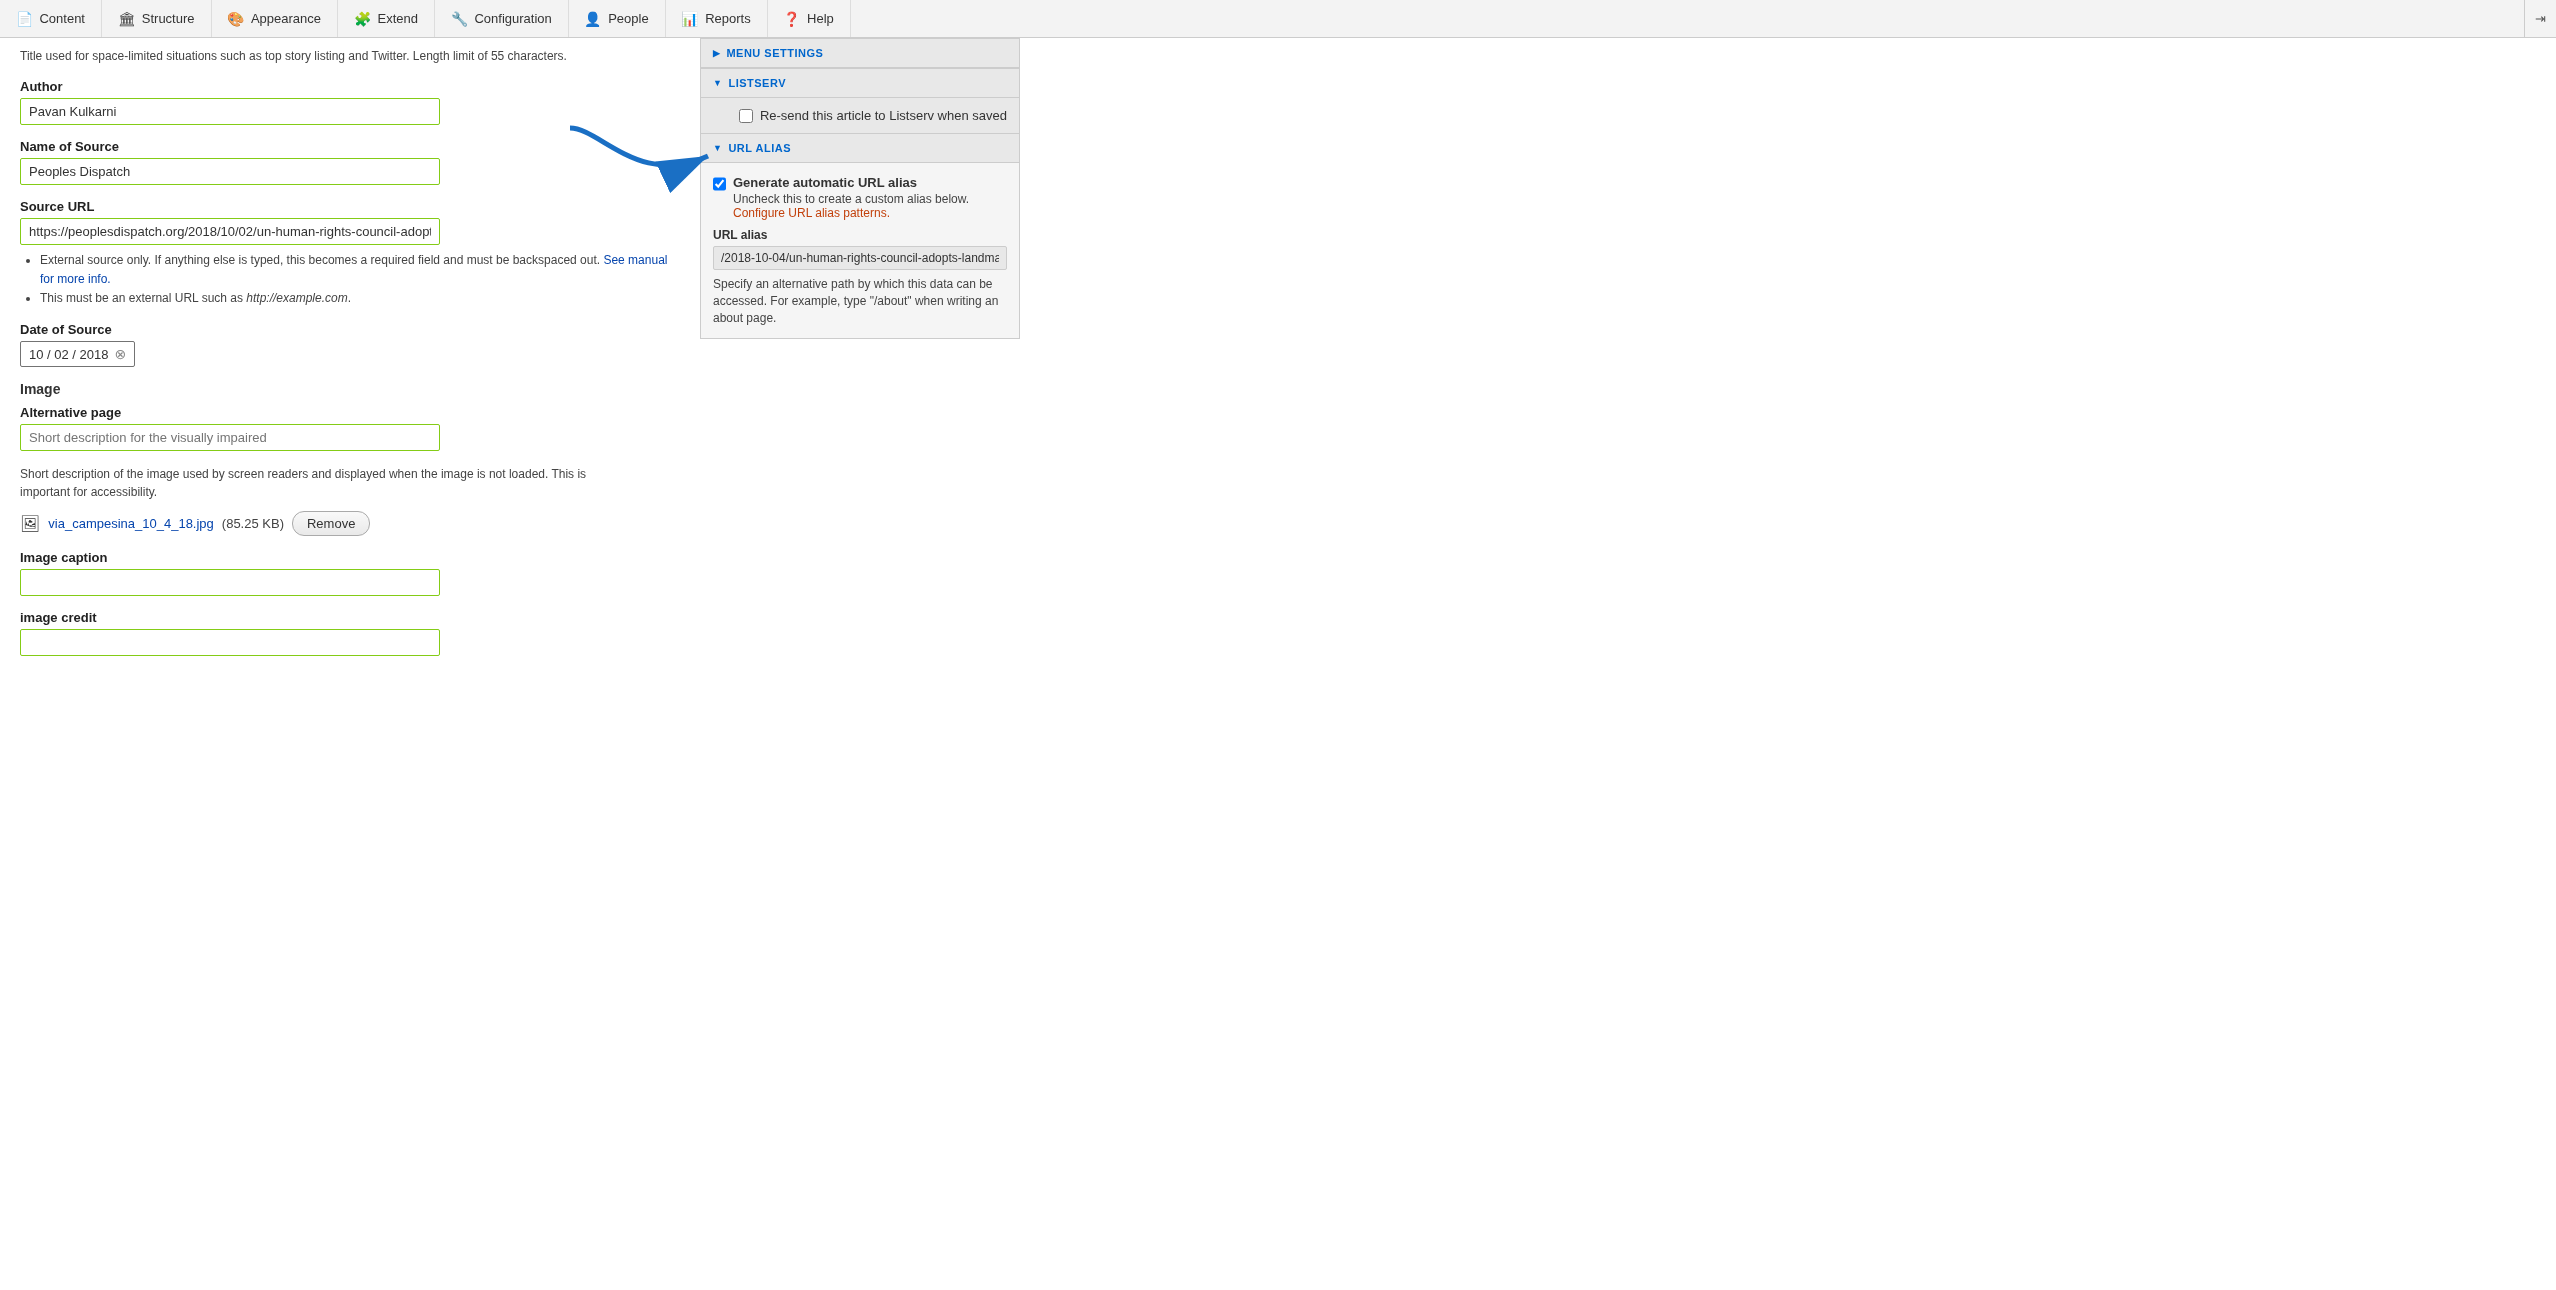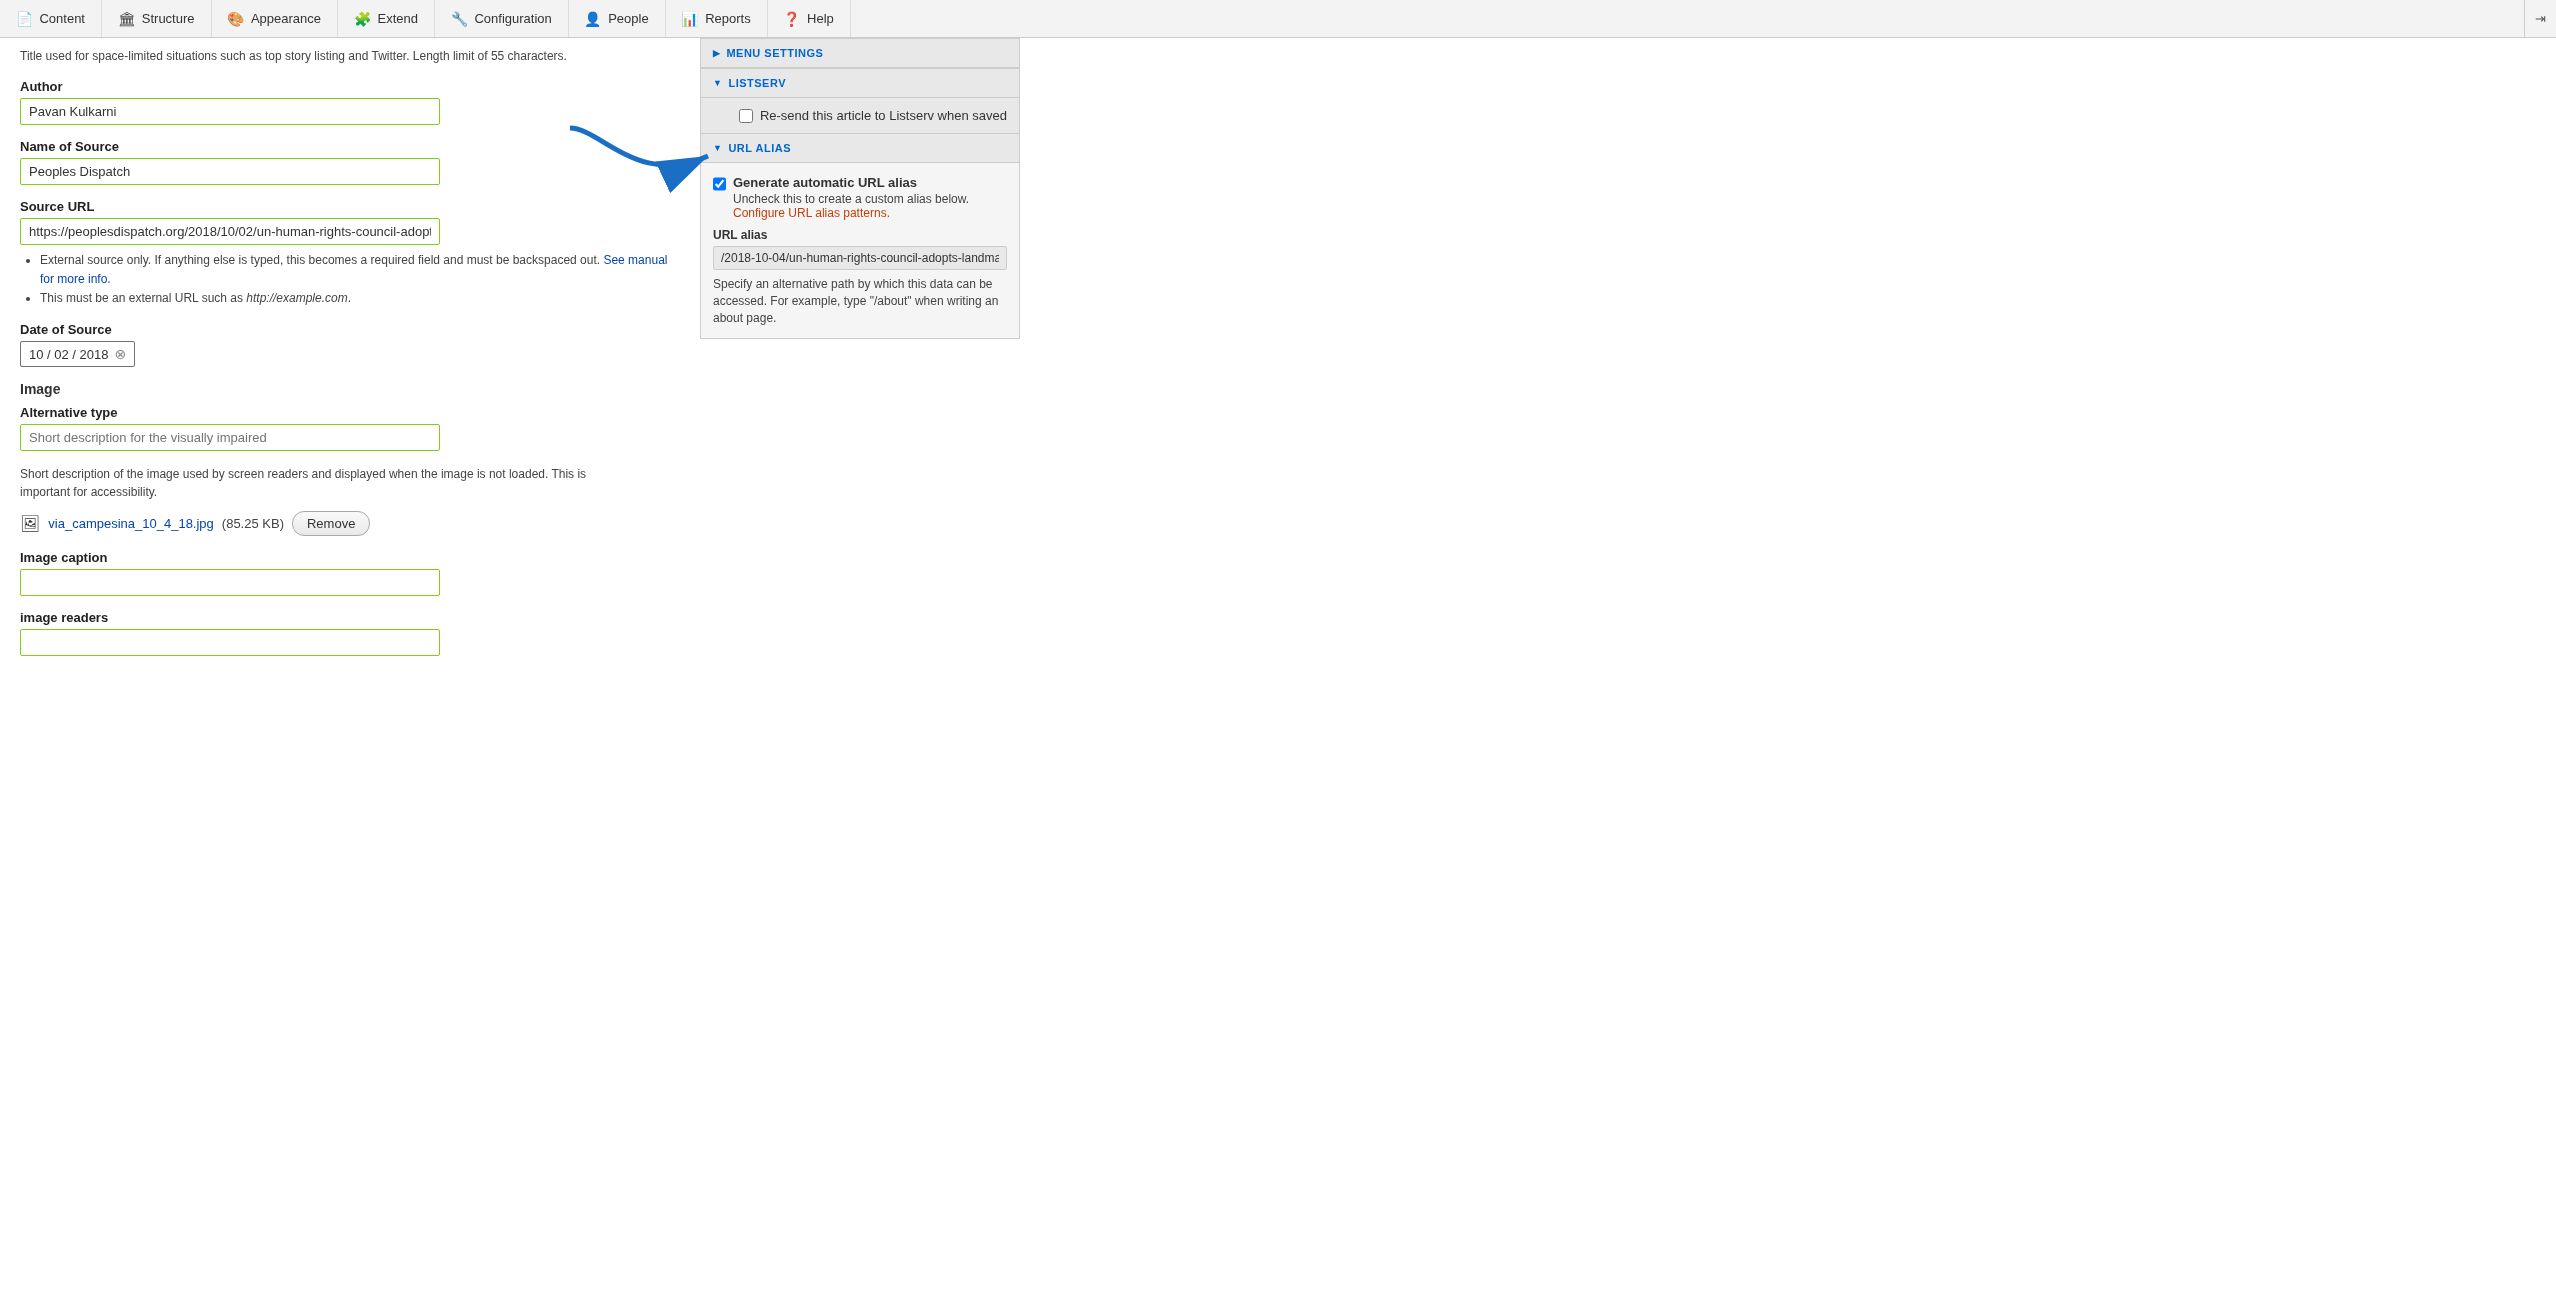--- a/index.html
+++ b/index.html
@@ -360,41 +360,41 @@
           <span>10 / 02 / 2018</span>
           <span class="date-clear-btn">⊗</span>
         </div>
       </div>
     </div>
 
     <div class="field-group">
       <div class="section-heading">Image</div>
 
       <div class="field-group">
-        <label class="field-label">Alternative type</label>
+        <label class="field-label">Alternative page</label>
         <input class="field-input alt-text-input" type="text" placeholder="Short description for the visually impaired" style="">
       </div>
 
       <p class="help-text">Short description of the image used by screen readers and displayed when the image is not loaded. This is important for accessibility.</p>
 
       <div class="file-row">
         <span class="file-icon">🖼</span>
         <a class="file-link" href="#">via_campesina_10_4_18.jpg</a>
         <span class="file-size">(85.25 KB)</span>
         <button class="remove-btn">Remove</button>
       </div>
     </div>
 
     <div class="field-group">
       <label class="field-label">Image caption</label>
       <input class="field-input" type="text" style="">
     </div>
 
     <div class="field-group">
-      <label class="field-label">image readers</label>
+      <label class="field-label">image credit</label>
       <input class="field-input" type="text" style="">
     </div>
 
   </div>
 
   <div class="right-sidebar">
 
     <div class="sidebar-section">
       <div class="sidebar-section-header">
         <span class="triangle">▶</span>

